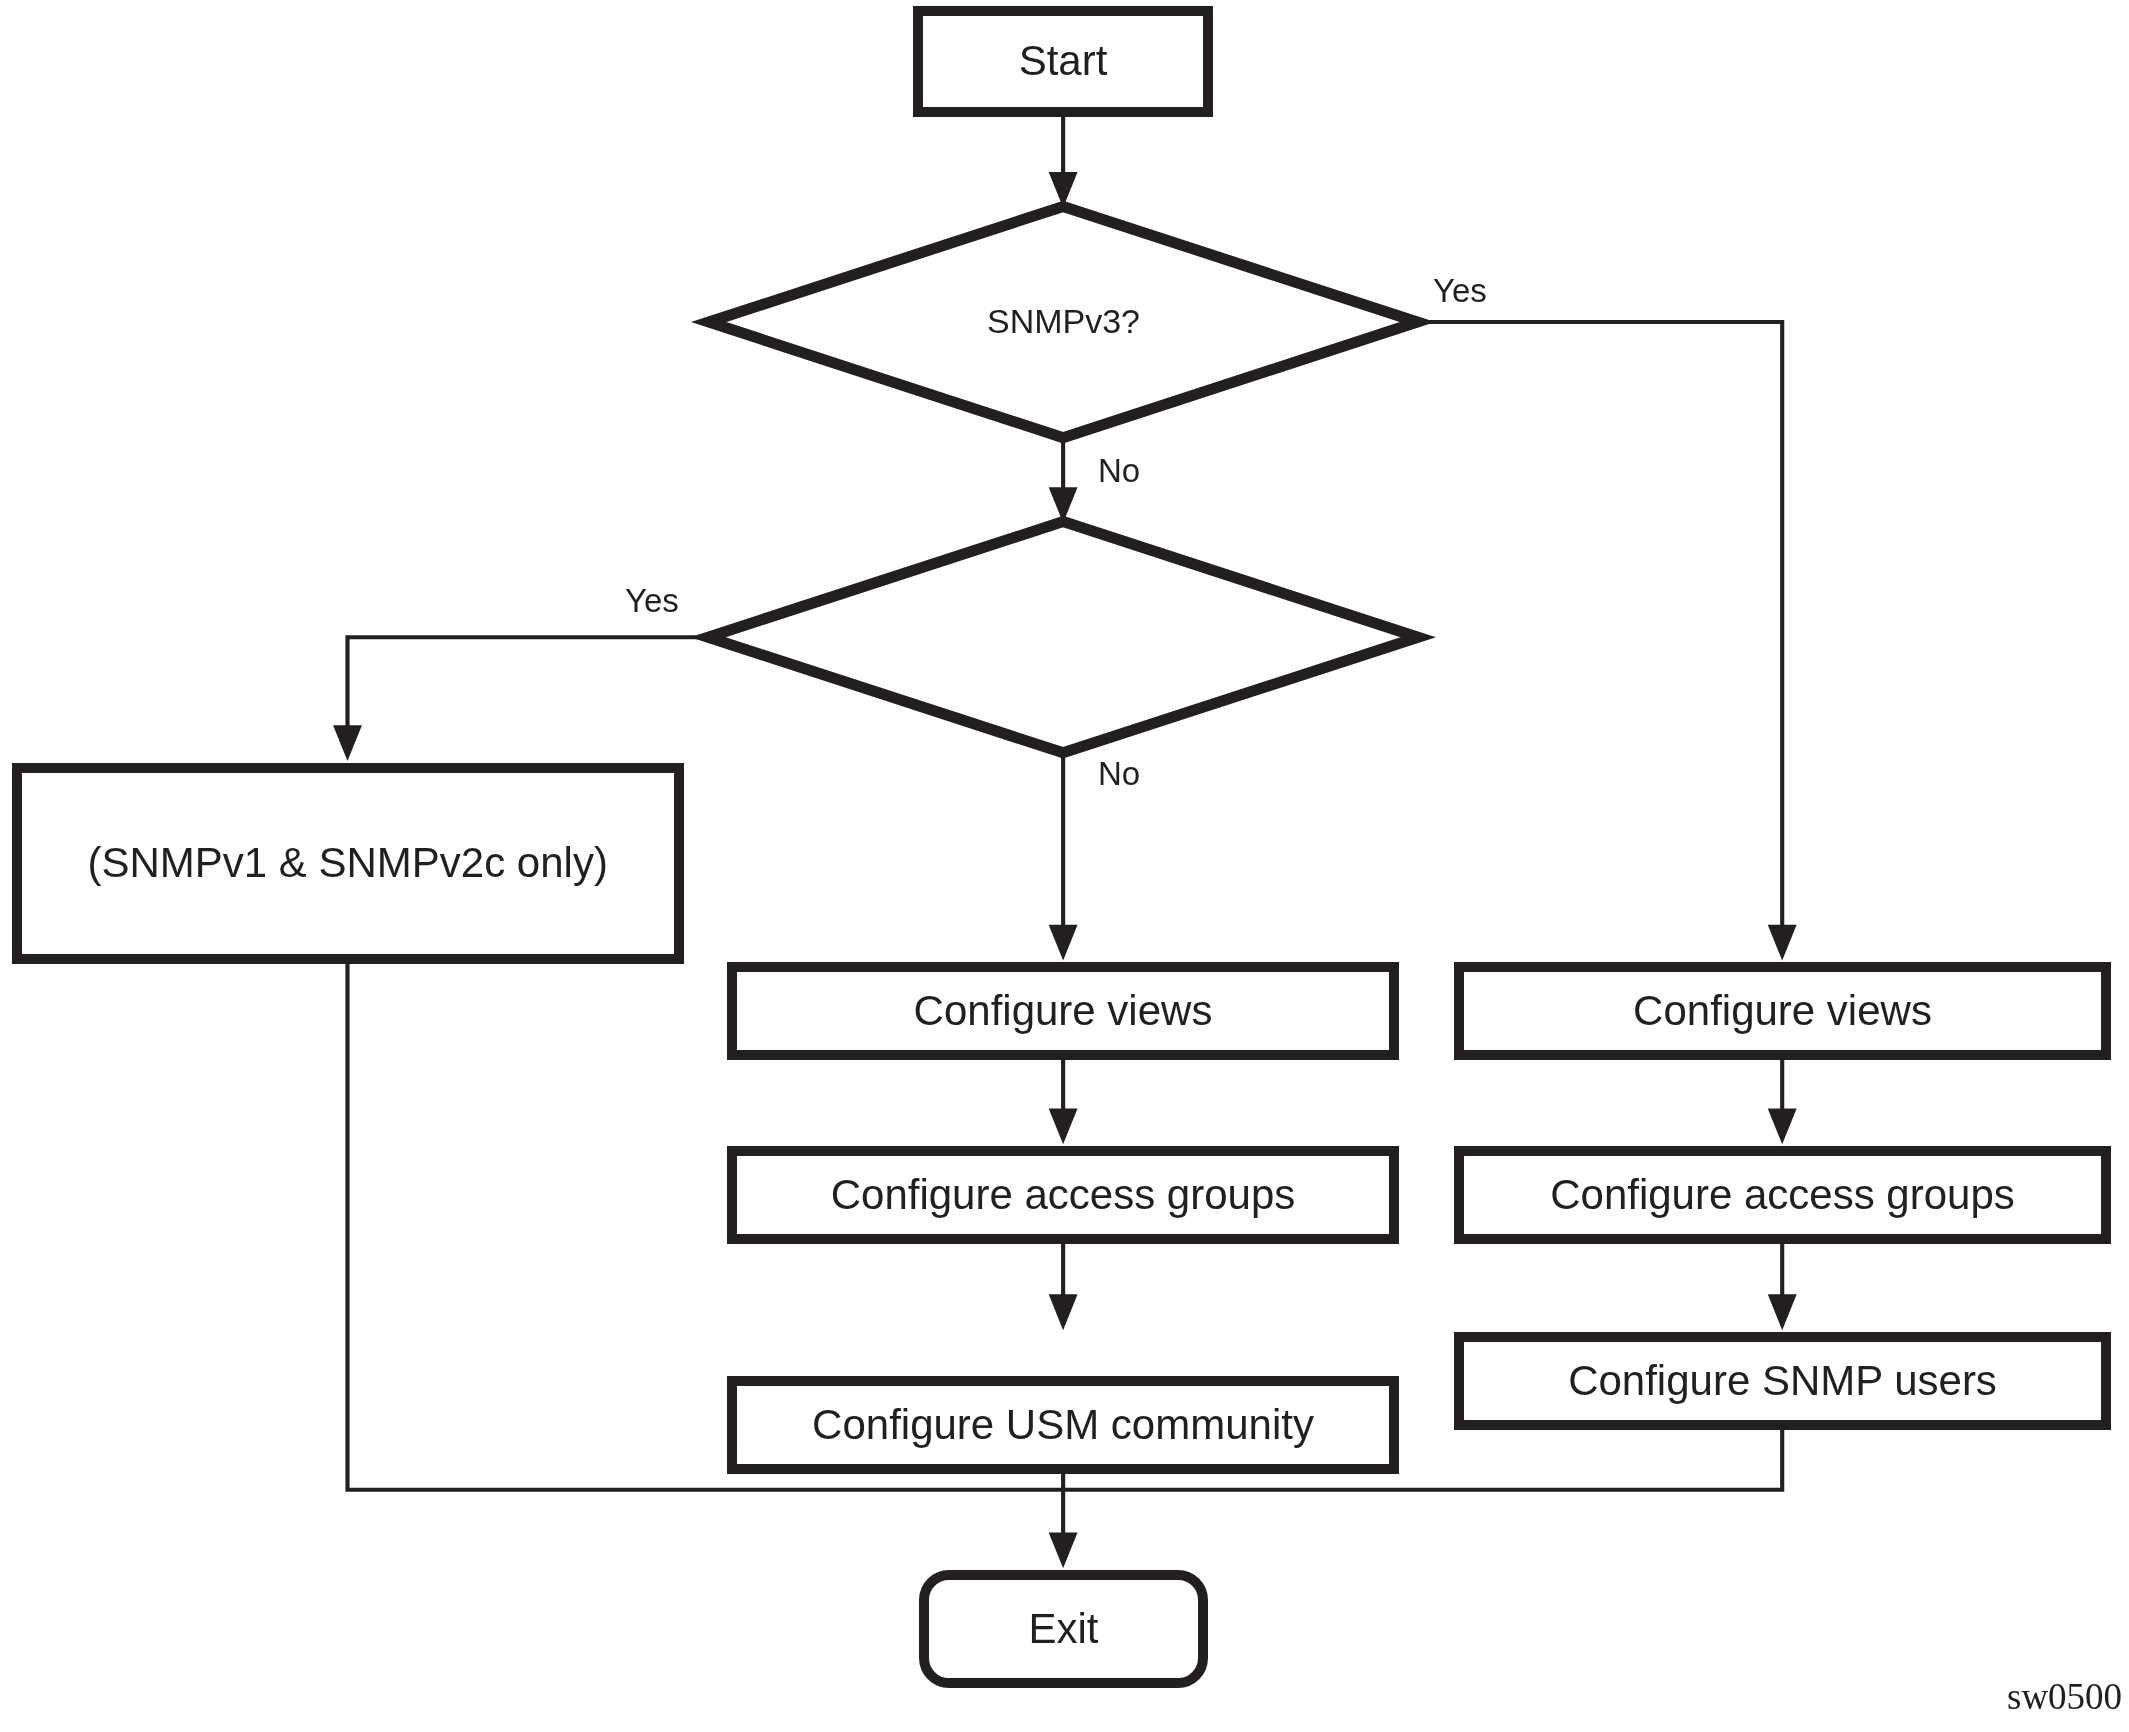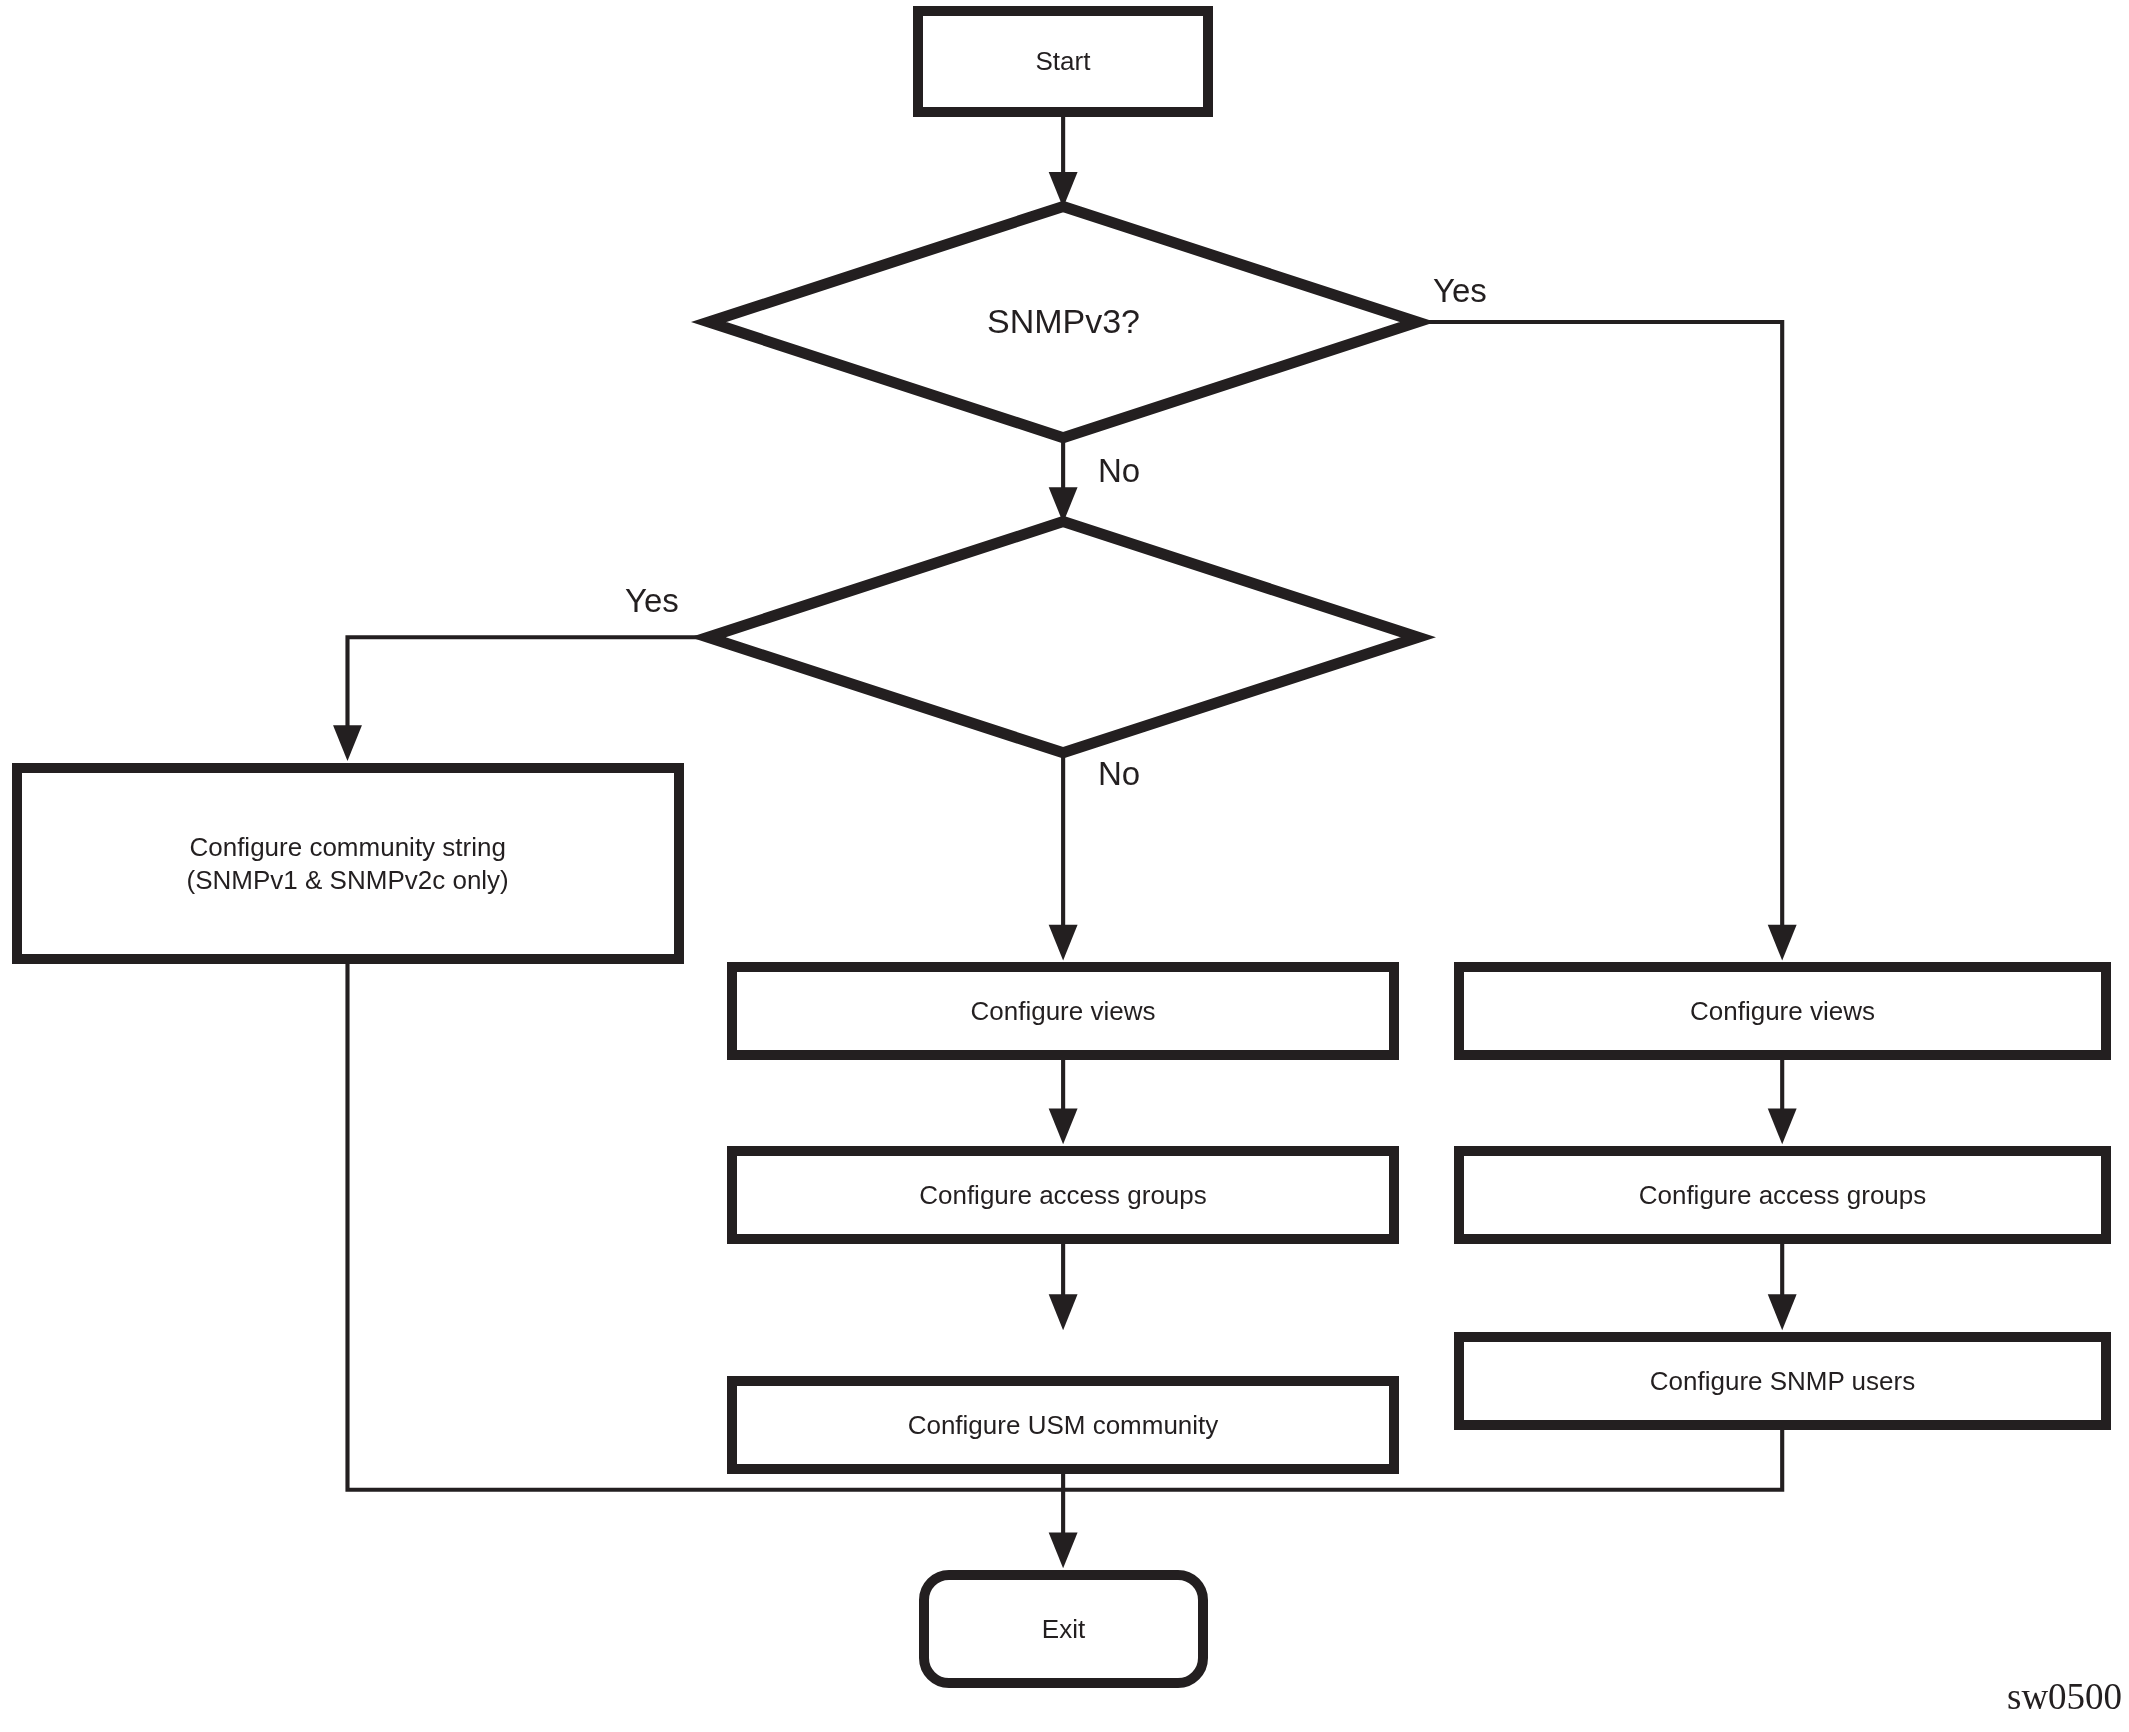--- a/index.html
+++ b/index.html
@@ -19,21 +19,21 @@
   }
   .node {
     position: absolute;
     box-sizing: border-box;
     background: #ffffff;
     border: 10.3px solid #231f20;
     display: flex;
     align-items: center;
     justify-content: center;
     text-align: center;
-    font-size: 26px;
+    font-size: 42px;
     line-height: 1.25;
   }
   .diamond-label {
     position: absolute;
     display: flex;
     flex-direction: column;
     align-items: center;
     justify-content: center;
     text-align: center;
     font-size: 34px;
@@ -108,21 +108,20 @@
     <span>Start</span>
   </div>
 
   <div class="diamond-label" style="left:709px; top:206px; width:709px; height:231px;">
     <span>SNMPv3?</span>
   </div>
 
 
   <div class="node multiline" style="left:11.7px; top:763px; width:672px; height:201px;">
     <div>
-      <span>Configure community string</span>
       <span>(SNMPv1 &amp; SNMPv2c only)</span>
     </div>
   </div>
 
   <div class="node" style="left:727px; top:962px; width:672px; height:98px;">
     <span>Configure views</span>
   </div>
   <div class="node" style="left:727px; top:1146px; width:672px; height:98px;">
     <span>Configure access groups</span>
   </div>

